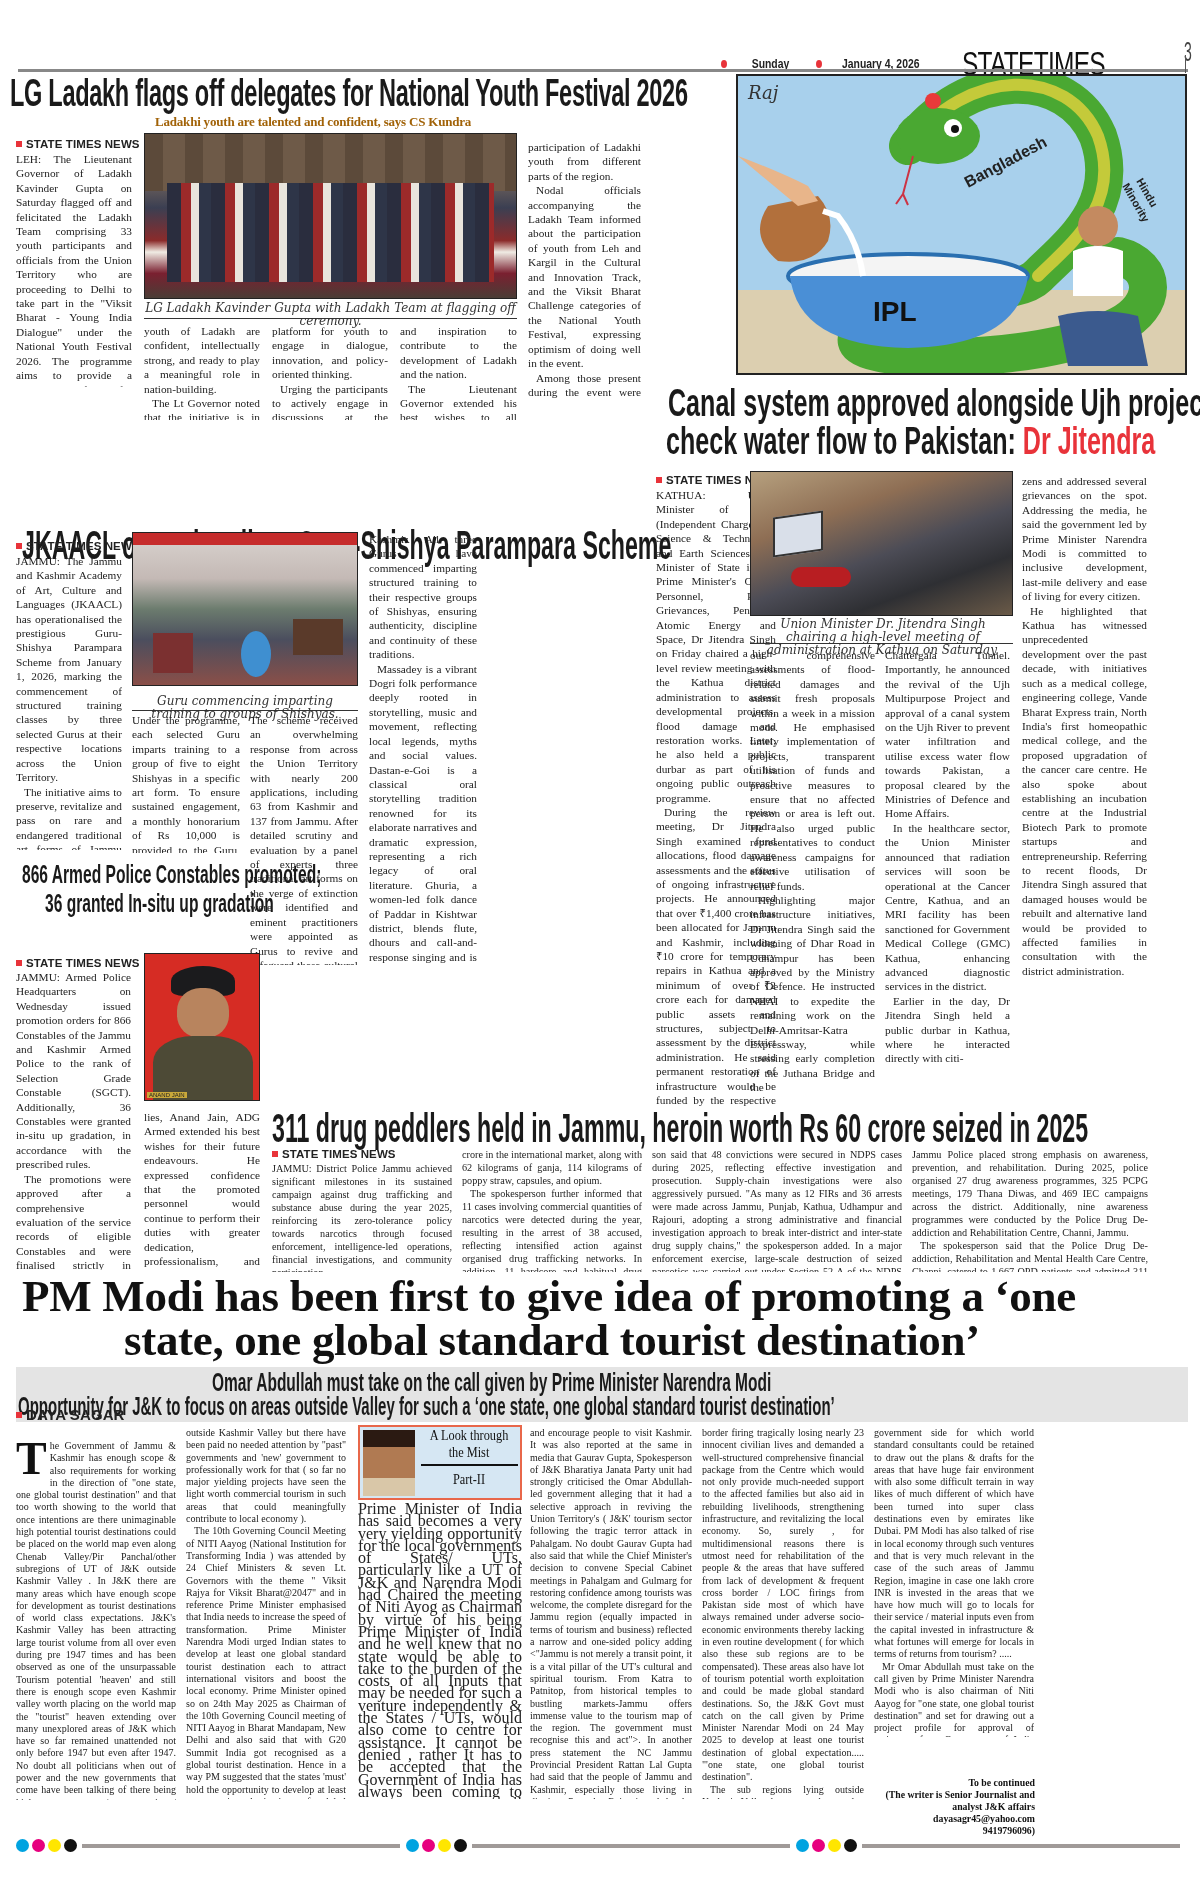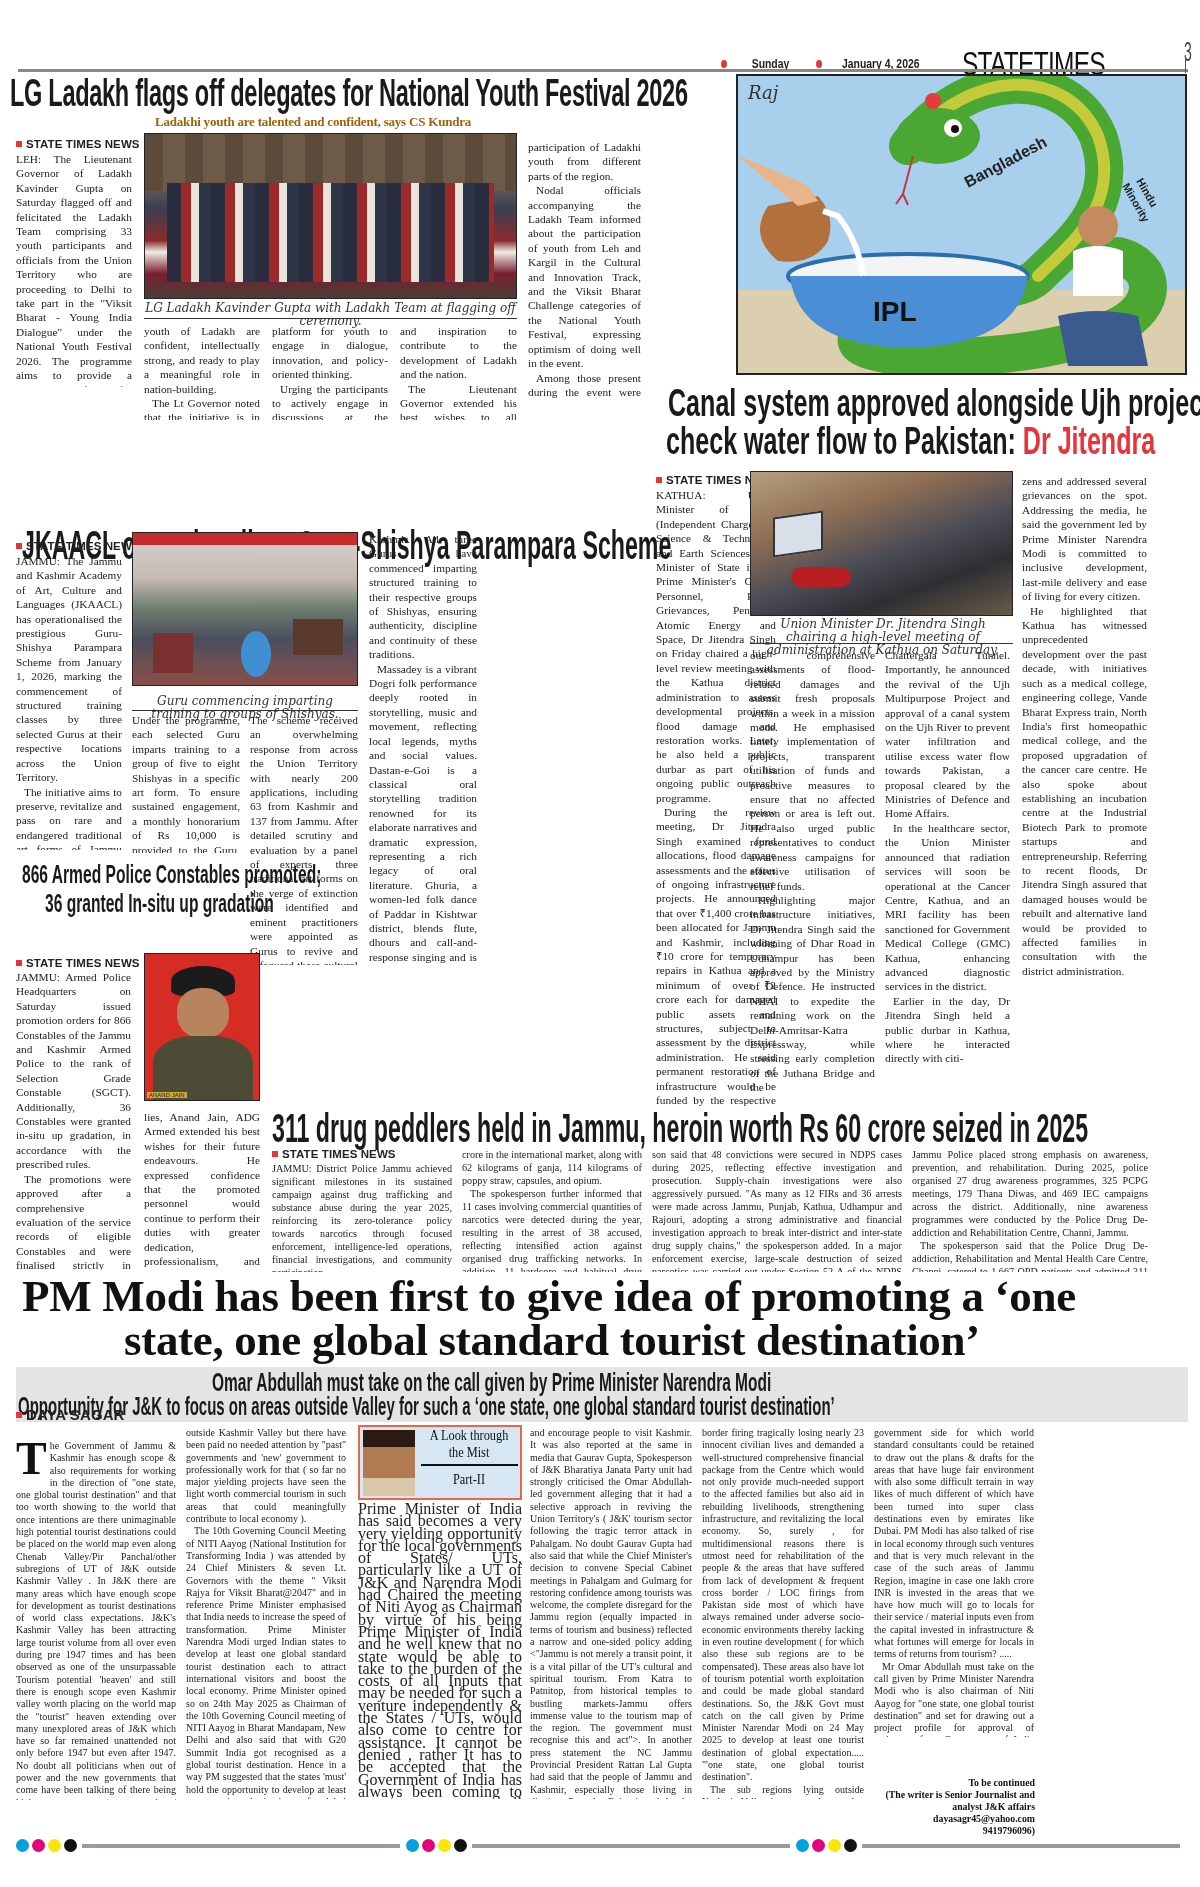--- a/index.html
+++ b/index.html
@@ -175,21 +175,21 @@
 
 <div>
   <div class="cond abs" style="left:22px;top:859px;font-size:26px;transform:scaleX(.6)">866 Armed Police Constables promoted;</div>
   <div class="cond abs" style="left:45px;top:888px;font-size:26px;transform:scaleX(.6)">36 granted In-situ up gradation</div>
 
   <div class="abs byline" style="left:16px;top:957px">
       <span class="sq"></span>
       <span>STATE TIMES NEWS</span>
     </div>
   <div class="abs txt" style="left:16px;top:970px;width:115px;height:300px">
-    <p class="noind">JAMMU: Armed Police Headquarters on Saturday issued promotion orders for 866 Constables of the Jammu and Kashmir Armed Police to the rank of Selection Grade Constable (SGCT). Additionally, 36 Constables were granted in-situ up gradation, in accordance with the prescribed rules.</p>
+    <p class="noind">JAMMU: Armed Police Headquarters on Wednesday issued promotion orders for 866 Constables of the Jammu and Kashmir Armed Police to the rank of Selection Grade Constable (SGCT). Additionally, 36 Constables were granted in-situ up gradation, in accordance with the prescribed rules.</p>
     <p>The promotions were approved after a comprehensive evaluation of the service records of eligible Constables and were finalised strictly in compliance with the norms and guidelines of the Departmental Promotion Committee (DPC).</p>
 
   </div>
 
   <div class="photo" style="left:144px;top:953px;width:116px;height:148px;background:#d62c24">
     <div style="position:absolute;left:26px;top:12px;width:64px;height:30px;border-radius:50% 50% 20% 20%;background:#1b1b1d"></div>
     <div style="position:absolute;left:32px;top:34px;width:52px;height:50px;border-radius:45%;background:#b8845e"></div>
     <div style="position:absolute;left:8px;top:82px;width:100px;height:66px;border-radius:40% 40% 0 0;background:#4d4a36"></div>
     <div style="position:absolute;left:2px;bottom:2px;font-family:'Liberation Sans',sans-serif;font-size:6px;background:#c9a83a;color:#222;padding:0 2px">ANAND JAIN</div>
   </div>

